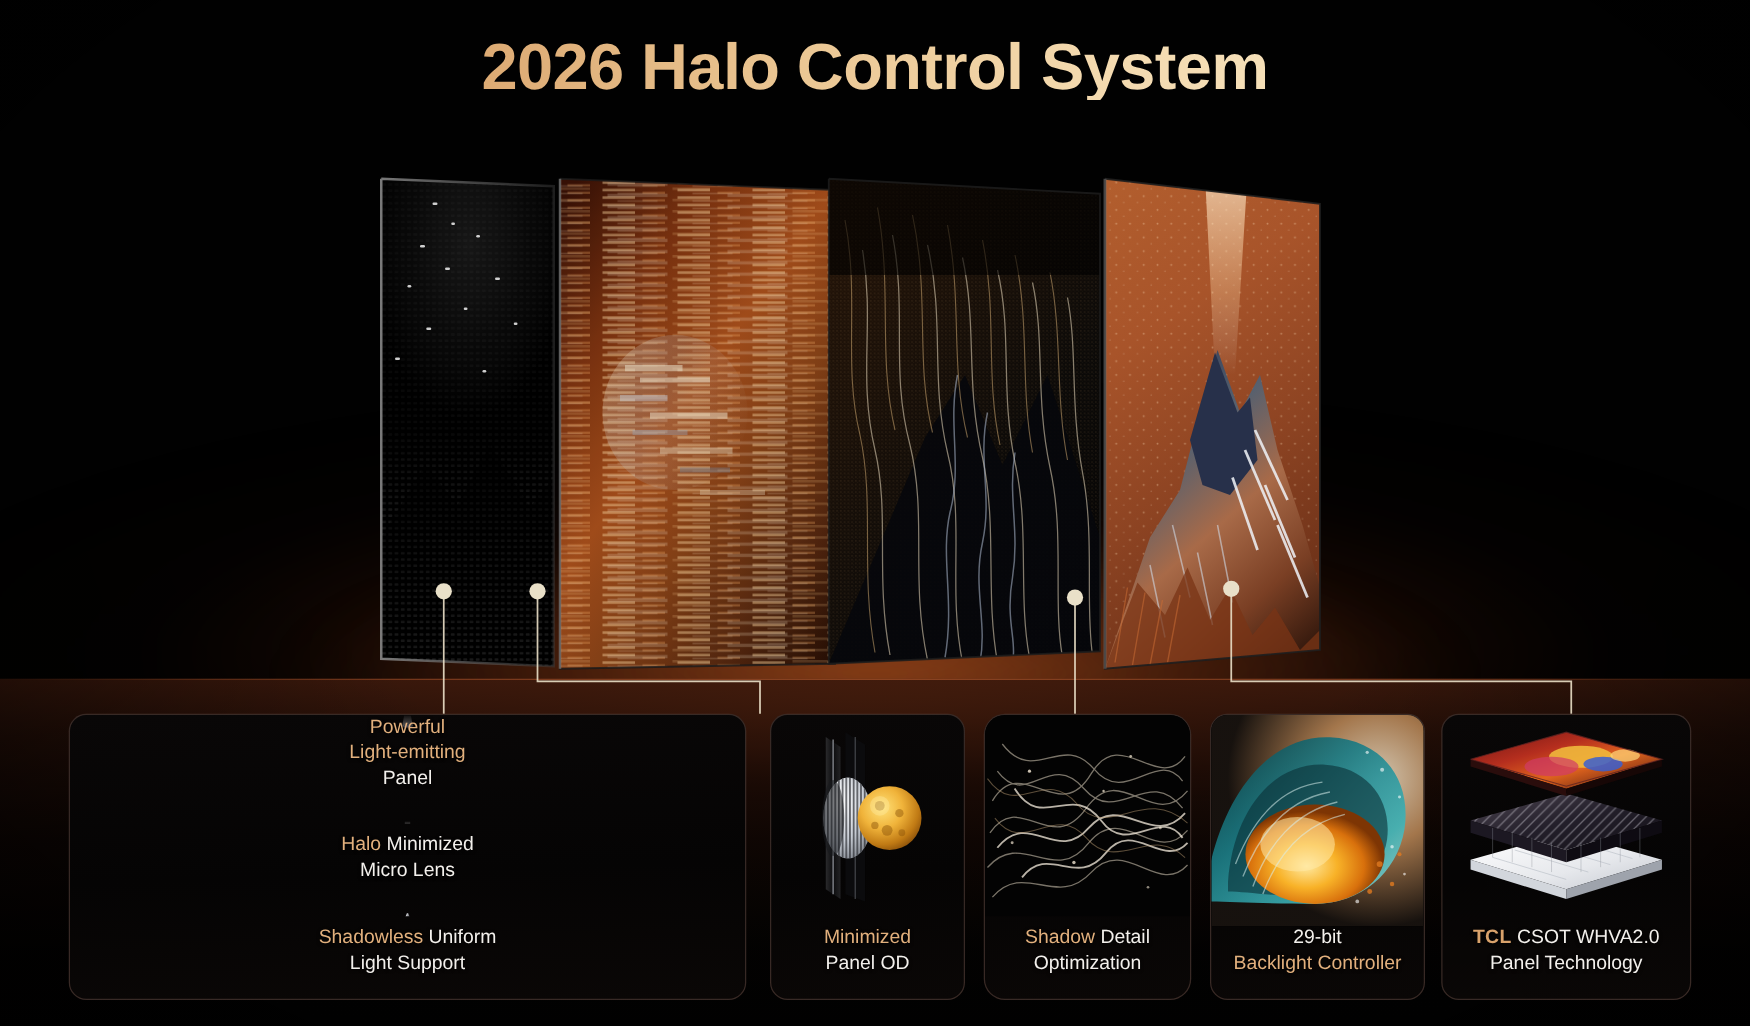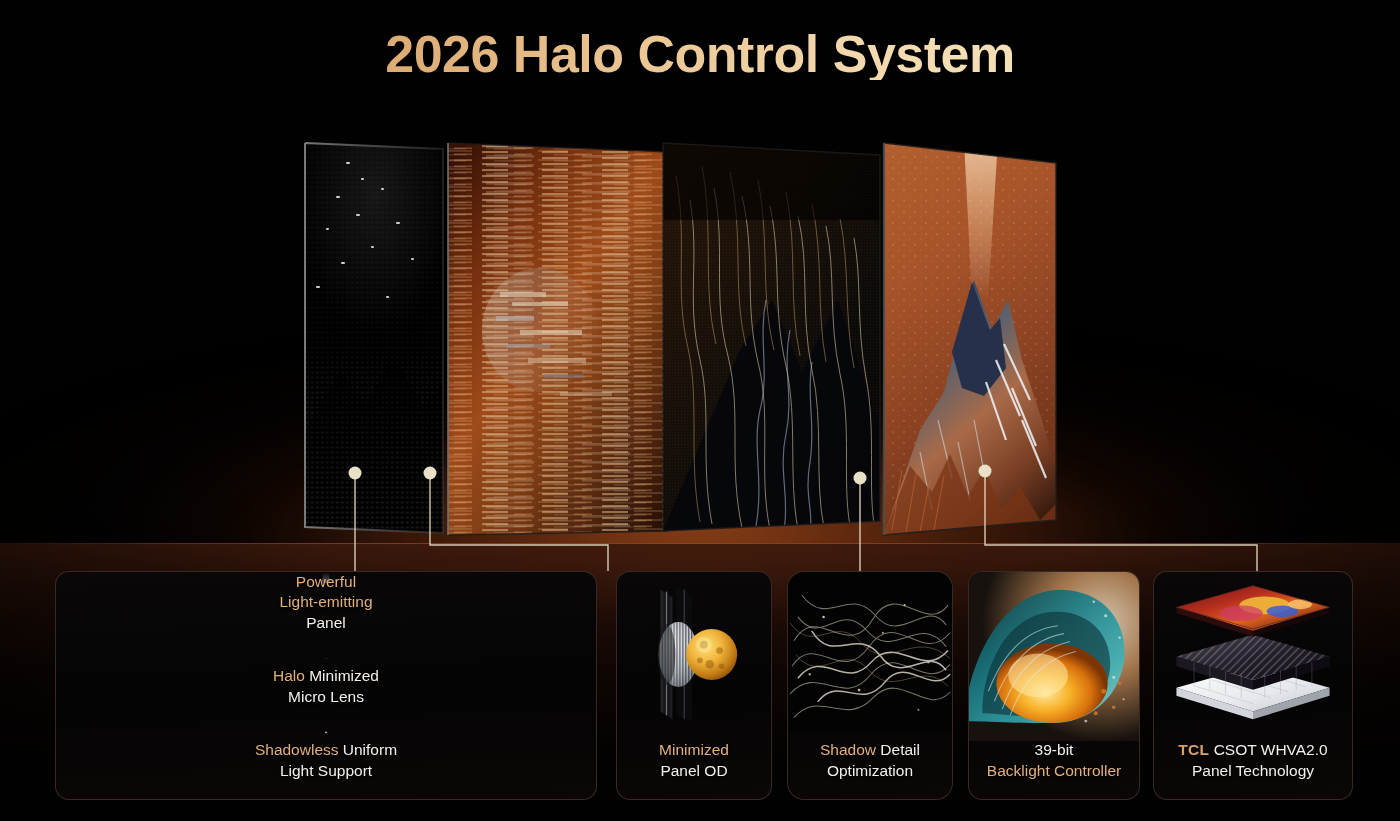--- a/index.html
+++ b/index.html
@@ -602,21 +602,21 @@
               </g>
               <g fill="#e07a20" opacity="0.8">
                 <circle cx="136" cy="120" r="2.4"></circle>
                   <circle cx="146" cy="136" r="1.8"></circle>
                 <circle cx="128" cy="142" r="2"></circle>
                   <circle cx="152" cy="112" r="1.6"></circle>
               </g>
             </svg>
           </div>
           <div class="lbl">
-            <span>39-bit</span><br>
+            <span>29-bit</span><br>
             <span class="accent">Backlight Controller</span>
           </div>
         </div>
       </div>
     </div>
 
     <div class="card" style="left:1153px; top:571px; width:200px; height:229px;">
       <div class="card-inner">
         <div class="cell">
           <div class="art">

